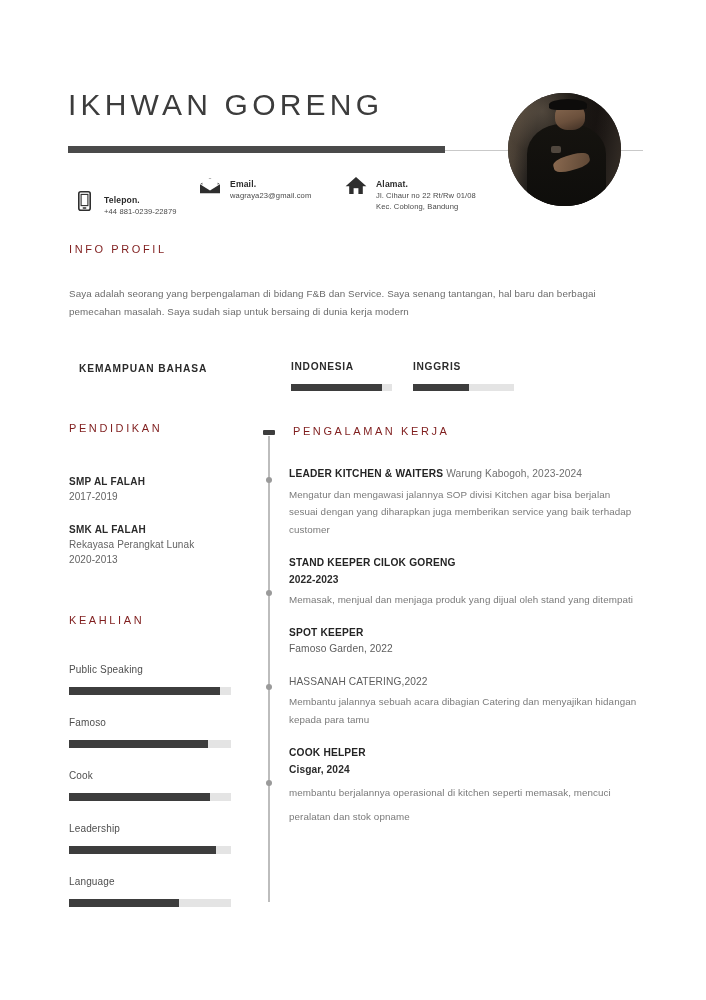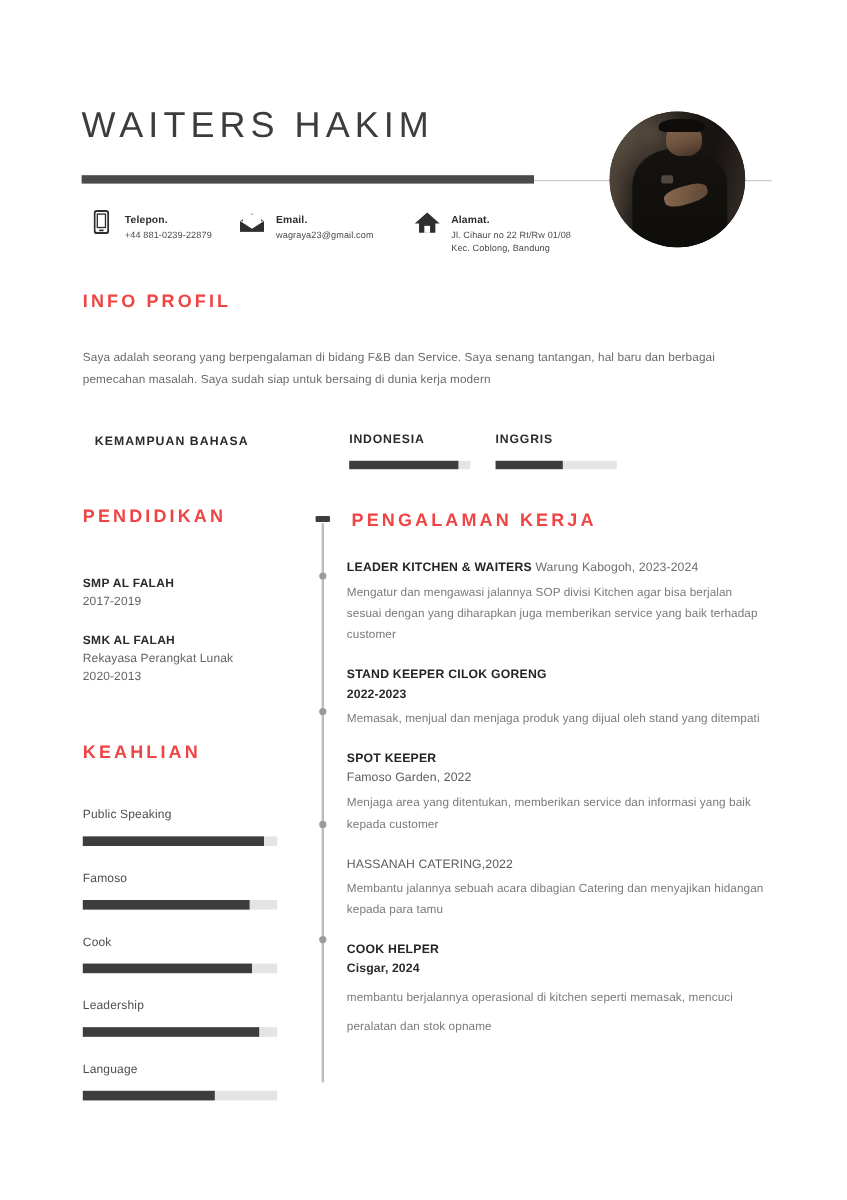--- a/index.html
+++ b/index.html
@@ -127,21 +127,21 @@
     width: 575px;
     height: 42px;
   }
   .contact {
     position: absolute;
     top: 0;
     display: flex;
     align-items: flex-start;
     gap: 9px;
   }
-  .contact-phone { left: 5px; }
+  .contact-phone { left: 5px; margin-top: 16px; }
   .contact-email { left: 131px; }
   .contact-address { left: 277px; }
 
   .c-icon {
     flex: 0 0 auto;
     width: 22px;
     height: 26px;
     display: flex;
     align-items: center;
     justify-content: center;
@@ -158,24 +158,24 @@
   .c-value {
     font-size: 7.6px;
     color: #4a4a4a;
     line-height: 1.42;
     letter-spacing: 0.1px;
     white-space: nowrap;
   }
 
   
   .sec-title {
-    font-size: 15px;
-    font-weight: 700;
+    font-size: 11px;
+    font-weight: 400;
     letter-spacing: 2.6px;
-    color: #ef4444;
+    color: #7f1d1d;
   }
   .sec-title-sm {
     font-size: 10.2px;
     font-weight: 700;
     letter-spacing: 0.9px;
     color: #2b2b2b;
     margin-left: 10px;
   }
 
   
@@ -347,21 +347,21 @@
     letter-spacing: 0.08px;
   }
   .exp-desc.loose { line-height: 2.45; }
 </style>
 </head>
 <body>
 
 <div class="page">
 
   <div class="header">
-    <div class="name">WAITERS HAKIM</div>
+    <div class="name">IKHWAN GORENG</div>
     <div class="header-rule-thin"></div>
     <div class="header-rule-thick"></div>
 
     <div class="photo">
       <div class="photo-inner">
         <div class="photo-person"></div>
         <div class="photo-logo"></div>
         <div class="photo-arm"></div>
         <div class="photo-head"></div>
         <div class="photo-cap"></div>
@@ -512,21 +512,20 @@
 
       <div class="exp-item">
         <div class="exp-head"><span class="exp-role">STAND KEEPER CILOK GORENG</span></div>
         <div class="exp-org exp-org-strong">2022-2023</div>
         <div class="exp-desc">Memasak, menjual dan menjaga produk yang dijual oleh stand yang ditempati</div>
       </div>
 
       <div class="exp-item">
         <div class="exp-head"><span class="exp-role">SPOT KEEPER</span></div>
         <div class="exp-org">Famoso Garden, 2022</div>
-        <div class="exp-desc">Menjaga area yang ditentukan, memberikan service dan informasi yang baik kepada customer</div>
       </div>
 
       <div class="exp-item">
         <div class="exp-org">HASSANAH CATERING,2022</div>
         <div class="exp-desc">Membantu jalannya sebuah acara dibagian Catering dan menyajikan hidangan kepada para tamu</div>
       </div>
 
       <div class="exp-item">
         <div class="exp-head"><span class="exp-role">COOK HELPER</span></div>
         <div class="exp-org exp-org-strong">Cisgar, 2024</div>

